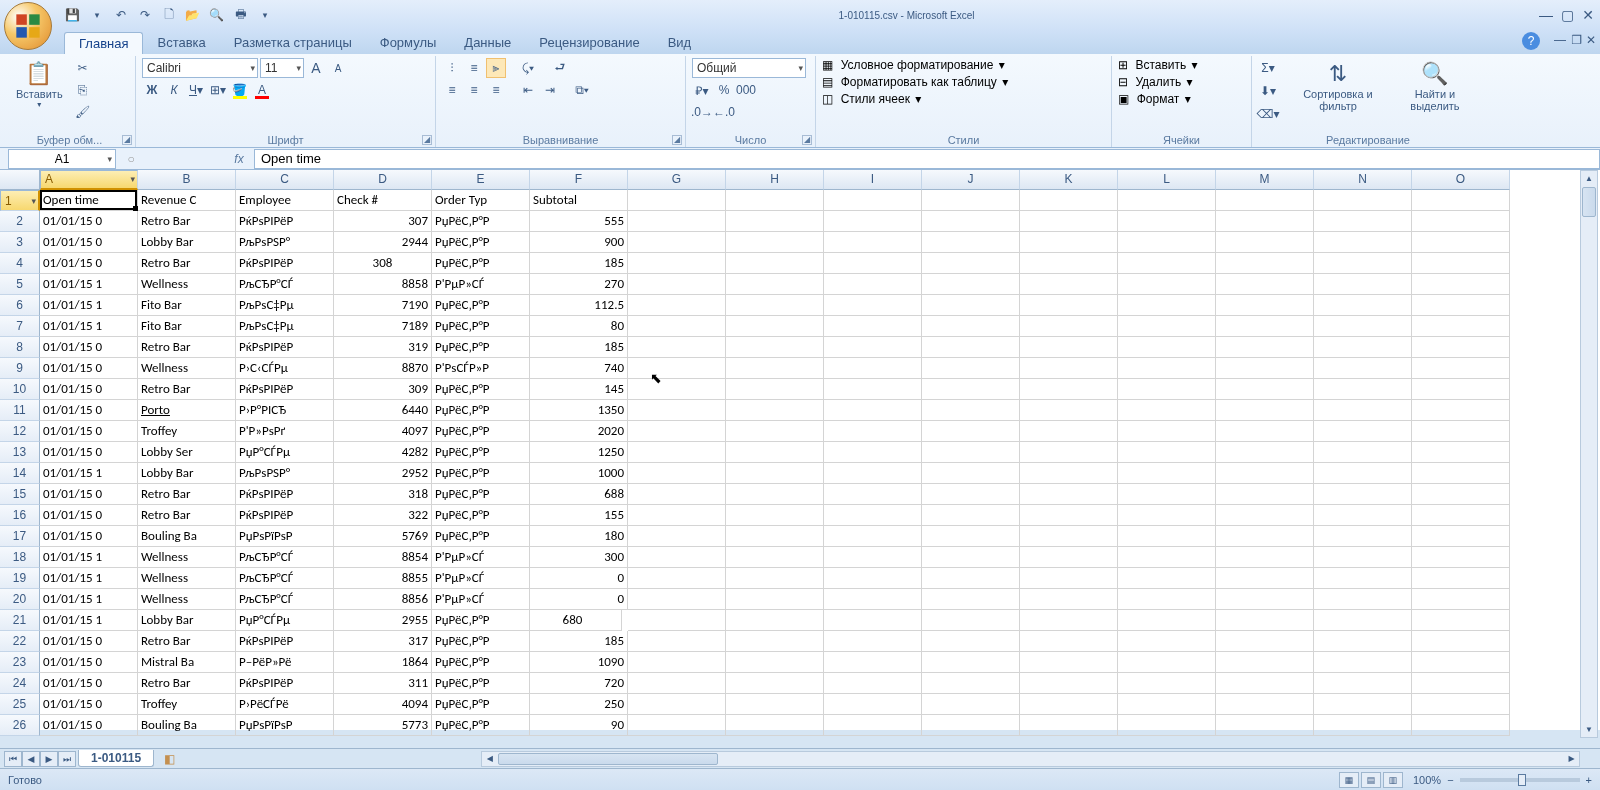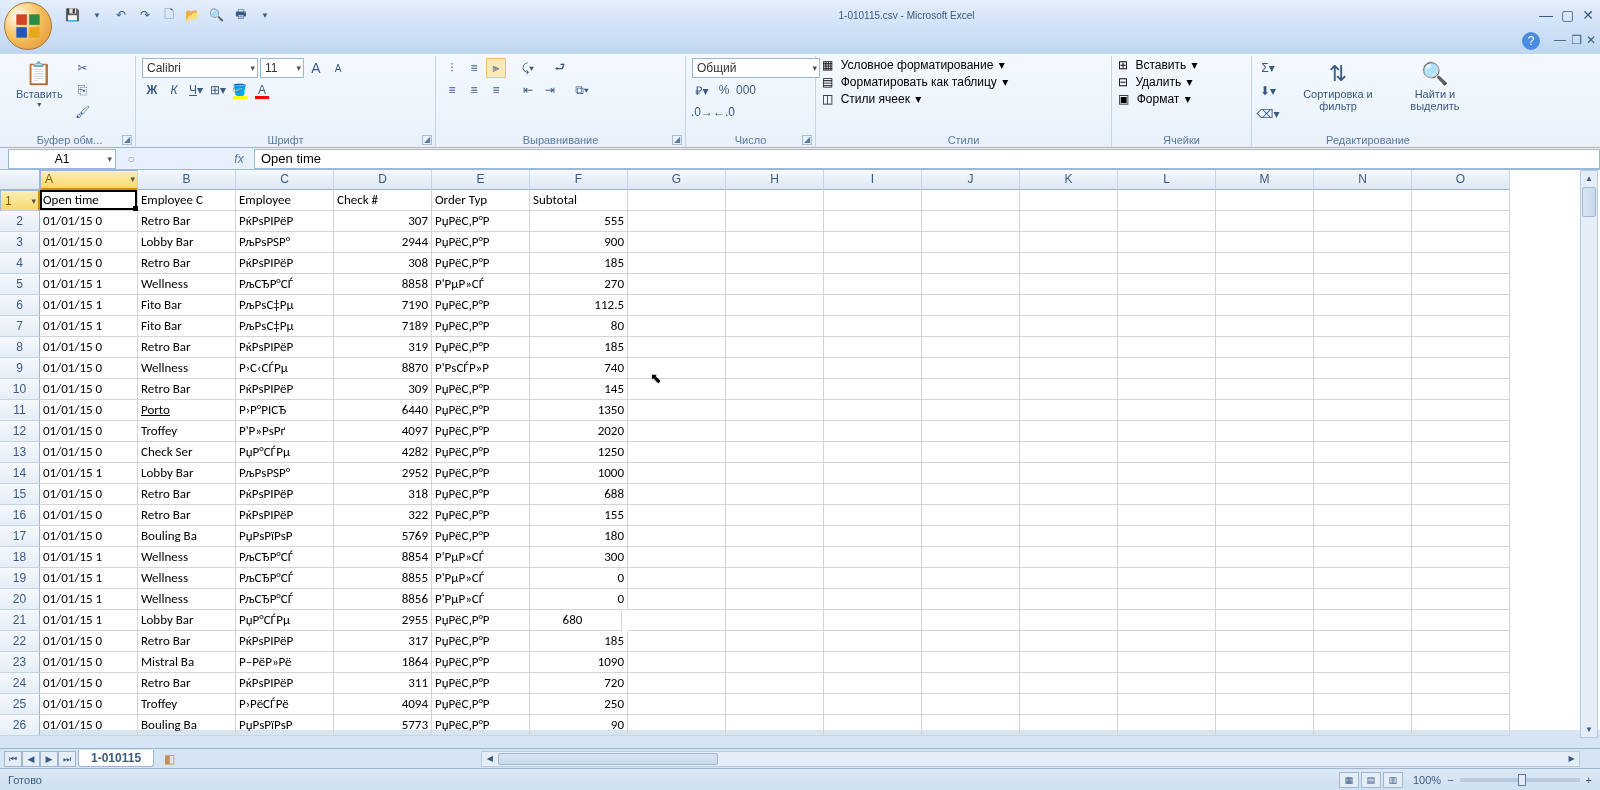--- a/index.html
+++ b/index.html
@@ -94,20 +94,29 @@
   </div>
   <div class="title-center">1-010115.csv - Microsoft Excel</div>
   <div class="win-ctrls">
     <span>—</span>
     <span>▢</span>
     <span>✕</span>
   </div>
 </div>
 
 <div class="tabs-row">
+  <div id="tabs-container" style="display:flex">
+      <div class="tab active">Главная</div>
+      <div class="tab">Вставка</div>
+      <div class="tab">Разметка страницы</div>
+      <div class="tab">Формулы</div>
+      <div class="tab">Данные</div>
+      <div class="tab">Рецензирование</div>
+      <div class="tab">Вид</div>
+    </div>
   <span class="help">?</span>
   <span class="rmin">—</span>
   <span class="rmax">❐</span>
   <span class="rcls">✕</span>
 </div>
 
 <div class="ribbon">
   <div class="group" style="width:132px">
     <div class="grp-body">
       <div class="vbtn">
@@ -171,21 +180,21 @@
         <span style="width:8px"></span>
         <span class="sbtn">⧉▾</span>
       </div>
     </div>
     <div class="group-label">Выравнивание</div>
     <div class="dlg">◢</div>
   </div>
 
   <div class="group" style="width:130px">
     <div class="grp-body rowstack">
-      <div class="sel" style="width:128px">Общий</div>
+      <div class="sel" style="width:114px">Общий</div>
       <div class="rowline">
         <span class="sbtn">₽▾</span>
         <span class="sbtn">%</span>
         <span class="sbtn">000</span>
       </div>
       <div class="rowline">
         <span class="sbtn">.0→</span>
         <span class="sbtn">←.0</span>
       </div>
     </div>
@@ -284,41 +293,41 @@
         <div class="row-h">21</div>
         <div class="row-h">22</div>
         <div class="row-h">23</div>
         <div class="row-h">24</div>
         <div class="row-h">25</div>
         <div class="row-h">26</div>
       </div>
   </div>
   <div class="cells" id="cells" style="position:absolute;top:20px;left:40px;right:0;bottom:0">
       <div class="cell" style="left: 0px; top: 0px; width: 98px;">Open time</div>
-      <div class="cell" style="left: 98px; top: 0px; width: 98px;">Employee C</div>
+      <div class="cell" style="left: 98px; top: 0px; width: 98px;">Revenue C</div>
       <div class="cell" style="left: 196px; top: 0px; width: 98px;">Employee</div>
       <div class="cell" style="left: 294px; top: 0px; width: 98px;">Check #</div>
       <div class="cell" style="left: 392px; top: 0px; width: 98px;">Order Typ</div>
       <div class="cell" style="left: 490px; top: 0px; width: 98px;">Subtotal</div>
       <div class="cell" style="left: 0px; top: 21px; width: 98px;">01/01/15 0</div>
       <div class="cell" style="left: 98px; top: 21px; width: 98px;">Retro Bar</div>
       <div class="cell" style="left: 196px; top: 21px; width: 98px;">РќРѕРІРёР</div>
       <div class="cell num" style="left: 294px; top: 21px; width: 98px;">307</div>
       <div class="cell" style="left: 392px; top: 21px; width: 98px;">РџРёС‚Р°Р</div>
       <div class="cell num" style="left: 490px; top: 21px; width: 98px;">555</div>
       <div class="cell" style="left: 0px; top: 42px; width: 98px;">01/01/15 0</div>
       <div class="cell" style="left: 98px; top: 42px; width: 98px;">Lobby Bar</div>
       <div class="cell" style="left: 196px; top: 42px; width: 98px;">РљРѕРЅР°</div>
       <div class="cell num" style="left: 294px; top: 42px; width: 98px;">2944</div>
       <div class="cell" style="left: 392px; top: 42px; width: 98px;">РџРёС‚Р°Р</div>
       <div class="cell num" style="left: 490px; top: 42px; width: 98px;">900</div>
       <div class="cell" style="left: 0px; top: 63px; width: 98px;">01/01/15 0</div>
       <div class="cell" style="left: 98px; top: 63px; width: 98px;">Retro Bar</div>
       <div class="cell" style="left: 196px; top: 63px; width: 98px;">РќРѕРІРёР</div>
-      <div class="cell num" style="left: 294px; top: 63px; width: 98px;">308</div>
+      <div class="cell num" style="left: 294px; top: 63px; width: 98px; text-align: center;">308</div>
       <div class="cell" style="left: 392px; top: 63px; width: 98px;">РџРёС‚Р°Р</div>
       <div class="cell num" style="left: 490px; top: 63px; width: 98px;">185</div>
       <div class="cell" style="left: 0px; top: 84px; width: 98px;">01/01/15 1</div>
       <div class="cell" style="left: 98px; top: 84px; width: 98px;">Wellness</div>
       <div class="cell" style="left: 196px; top: 84px; width: 98px;">РљСЂР°СЃ</div>
       <div class="cell num" style="left: 294px; top: 84px; width: 98px;">8858</div>
       <div class="cell" style="left: 392px; top: 84px; width: 98px;">Р'РµР»СЃ</div>
       <div class="cell num" style="left: 490px; top: 84px; width: 98px;">270</div>
       <div class="cell" style="left: 0px; top: 105px; width: 98px;">01/01/15 1</div>
       <div class="cell" style="left: 98px; top: 105px; width: 98px;">Fito Bar</div>
@@ -356,21 +365,21 @@
       <div class="cell num" style="left: 294px; top: 210px; width: 98px;">6440</div>
       <div class="cell" style="left: 392px; top: 210px; width: 98px;">РџРёС‚Р°Р</div>
       <div class="cell num" style="left: 490px; top: 210px; width: 98px;">1350</div>
       <div class="cell" style="left: 0px; top: 231px; width: 98px;">01/01/15 0</div>
       <div class="cell" style="left: 98px; top: 231px; width: 98px;">Troffey</div>
       <div class="cell" style="left: 196px; top: 231px; width: 98px;">Р'Р»РѕРґ</div>
       <div class="cell num" style="left: 294px; top: 231px; width: 98px;">4097</div>
       <div class="cell" style="left: 392px; top: 231px; width: 98px;">РџРёС‚Р°Р</div>
       <div class="cell num" style="left: 490px; top: 231px; width: 98px;">2020</div>
       <div class="cell" style="left: 0px; top: 252px; width: 98px;">01/01/15 0</div>
-      <div class="cell" style="left: 98px; top: 252px; width: 98px;">Check Ser</div>
+      <div class="cell" style="left: 98px; top: 252px; width: 98px;">Lobby Ser</div>
       <div class="cell" style="left: 196px; top: 252px; width: 98px;">РџР°СЃРµ</div>
       <div class="cell num" style="left: 294px; top: 252px; width: 98px;">4282</div>
       <div class="cell" style="left: 392px; top: 252px; width: 98px;">РџРёС‚Р°Р</div>
       <div class="cell num" style="left: 490px; top: 252px; width: 98px;">1250</div>
       <div class="cell" style="left: 0px; top: 273px; width: 98px;">01/01/15 1</div>
       <div class="cell" style="left: 98px; top: 273px; width: 98px;">Lobby Bar</div>
       <div class="cell" style="left: 196px; top: 273px; width: 98px;">РљРѕРЅР°</div>
       <div class="cell num" style="left: 294px; top: 273px; width: 98px;">2952</div>
       <div class="cell" style="left: 392px; top: 273px; width: 98px;">РџРёС‚Р°Р</div>
       <div class="cell num" style="left: 490px; top: 273px; width: 98px;">1000</div>

